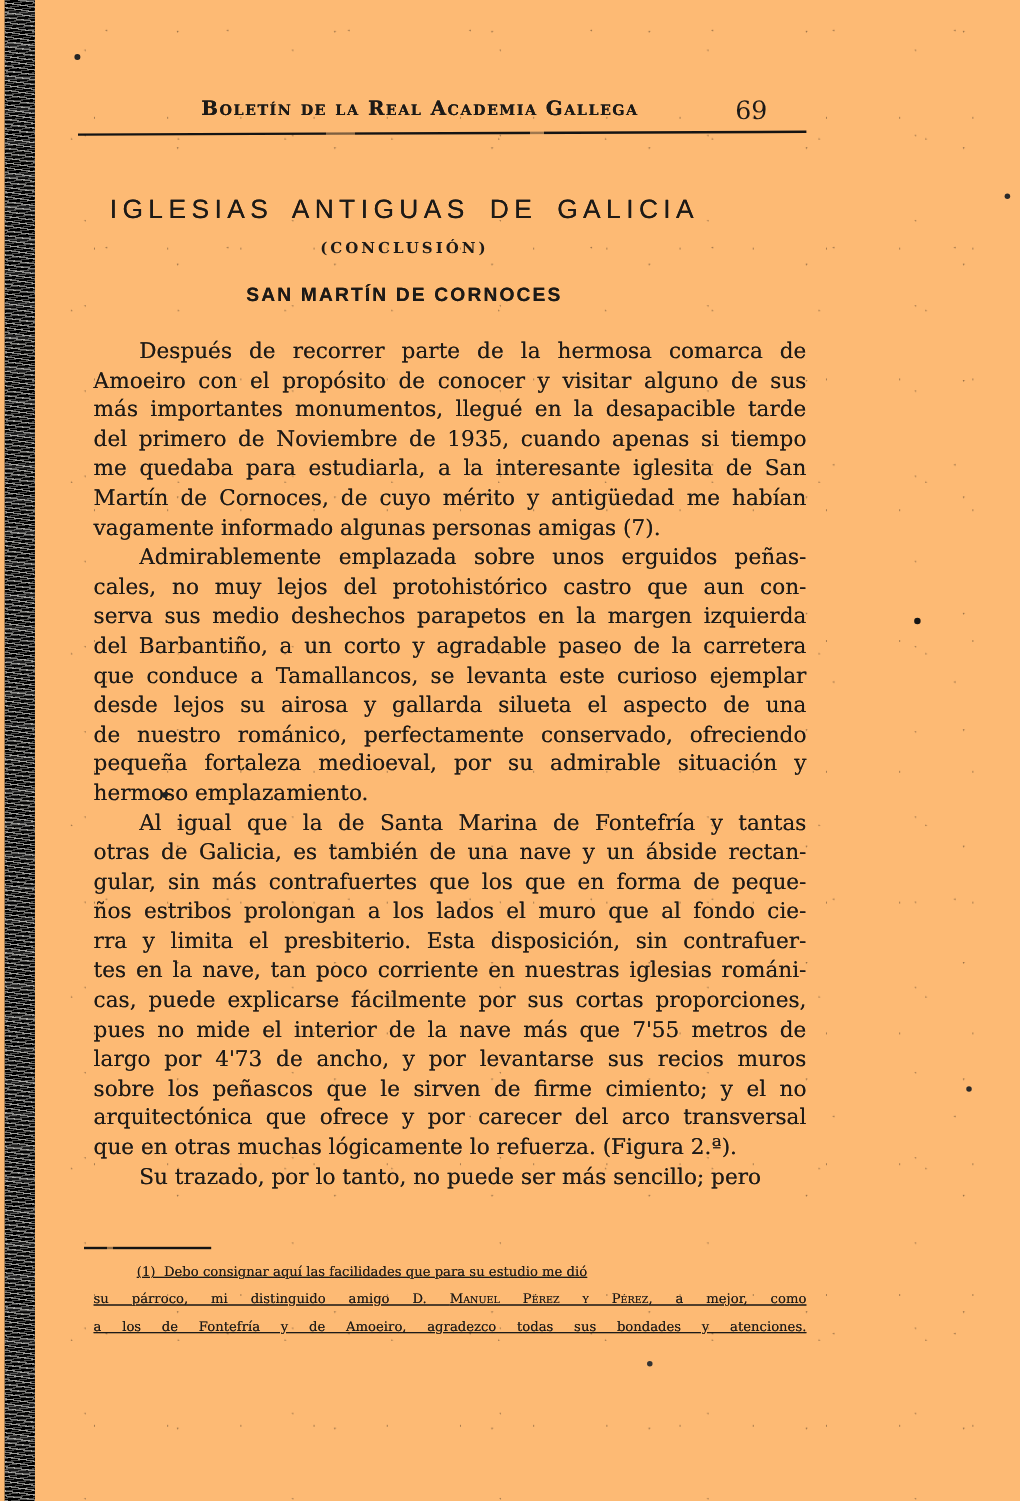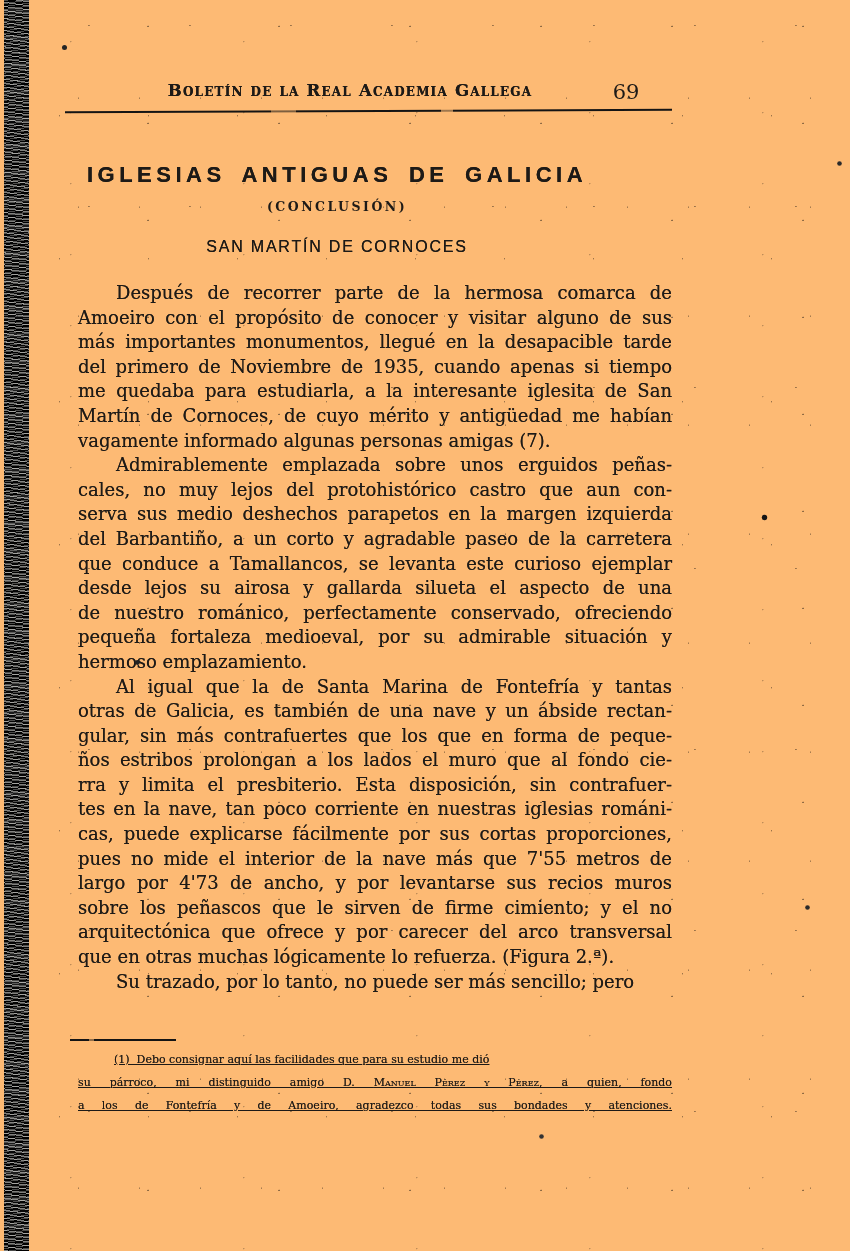--- a/index.html
+++ b/index.html
@@ -45,32 +45,32 @@
   .header-rule{
     position:absolute;left:65px;top:110px;width:607px;height:2px;
     background:linear-gradient(90deg,#141414 0 34%, rgba(20,20,20,.55) 34% 38%, #141414 38% 62%, rgba(20,20,20,.4) 62% 64%, #141414 64% 100%);
     transform:rotate(-0.22deg);
   }
   
   .article-title{
     position:absolute;left:42px;top:162px;width:590px;
     text-align:center;
     font-family:"Liberation Sans", sans-serif;
-    font-weight:700;font-size:22px;letter-spacing:4.5px;word-spacing:6px;
+    font-weight:400;font-size:22px;letter-spacing:4.5px;word-spacing:6px;
     text-shadow:0 0 .5px currentColor;
   }
   .article-subtitle{
     position:absolute;left:42px;top:199px;width:590px;
     text-align:center;font-weight:700;font-size:12.5px;letter-spacing:2.5px;
   }
   .section-heading{
     position:absolute;left:42px;top:238px;width:590px;
     text-align:center;
     font-family:"Liberation Sans", sans-serif;
-    font-weight:400;font-size:16px;letter-spacing:1.8px;
+    font-weight:700;font-size:16px;letter-spacing:1.8px;
     text-shadow:0 0 .4px currentColor;
   }
   
   .body-text{
     position:absolute;left:78px;top:281px;width:594px;
     font-size:18px;line-height:24.6px;
     text-shadow:0 0 .5px rgba(30,26,22,.75);
   }
   .body-text p{margin:0;padding:0;}
   .jline{text-align:justify;text-align-last:justify;}
@@ -154,18 +154,18 @@
     <p></p>
     <p>
       </p>
       <div class="lline indent">Su trazado, por lo tanto, no puede ser más sencillo; pero</div>
     <p></p>
   </div>
 
   <div class="footnote-rule"></div>
   <div class="footnote">
     <div class="lline indent">(1)&nbsp;&nbsp;Debo consignar aquí las facilidades que para su estudio me dió</div>
-    <div class="jline"><span>su párroco, mi distinguido amigo D. </span><span class="sc">Manuel Pérez y Pérez</span><span>, a quien, fondo</span></div>
+    <div class="jline"><span>su párroco, mi distinguido amigo D. </span><span class="sc">Manuel Pérez y Pérez</span><span>, a mejor, como</span></div>
     <div class="jline">a los de Fontefría y de Amoeiro, agradezco todas sus bondades y atenciones.</div>
   </div>
 
   <div class="speckle"></div>
 </div>
 
 </body></html>

